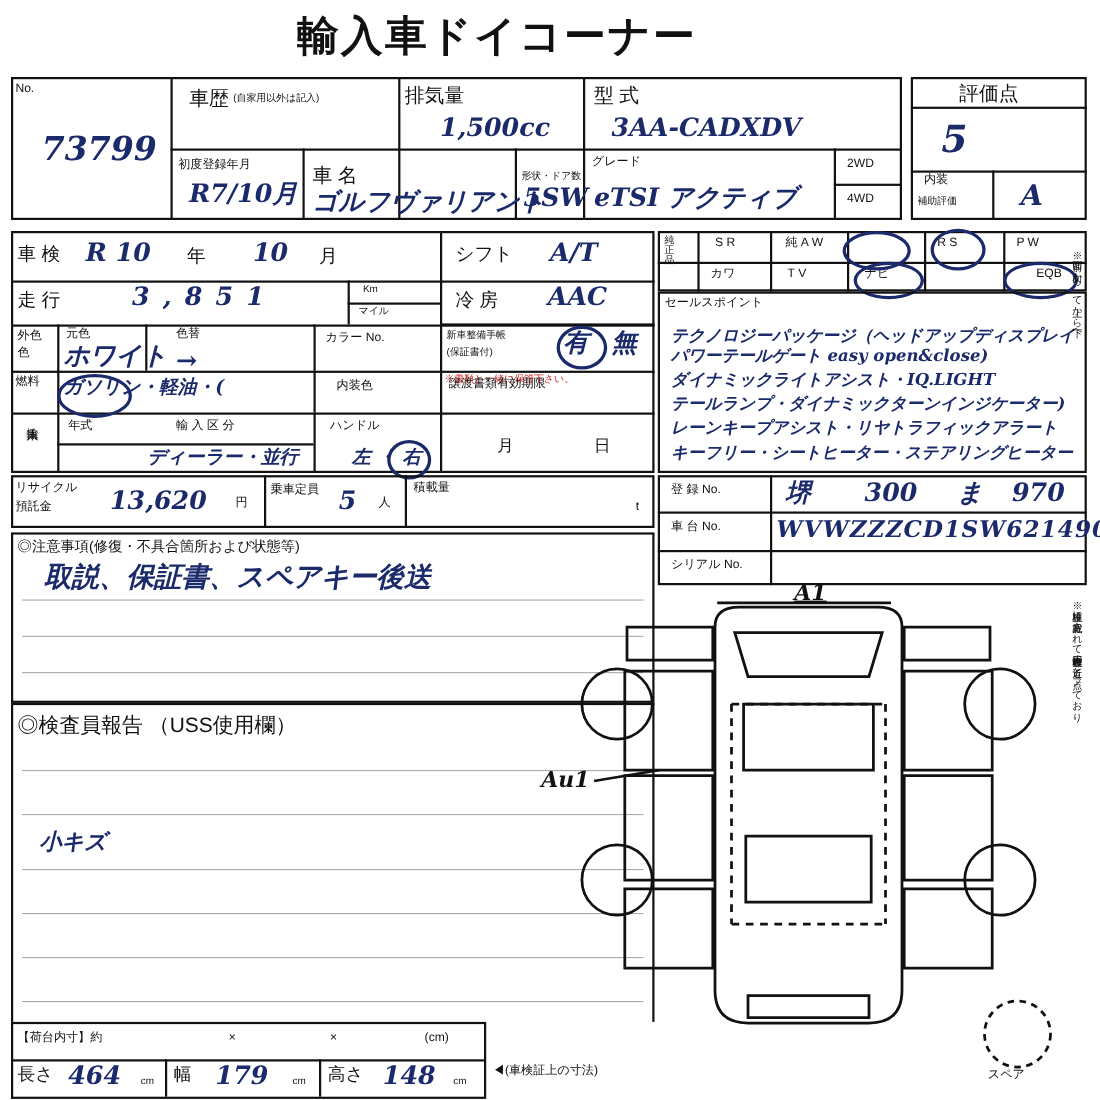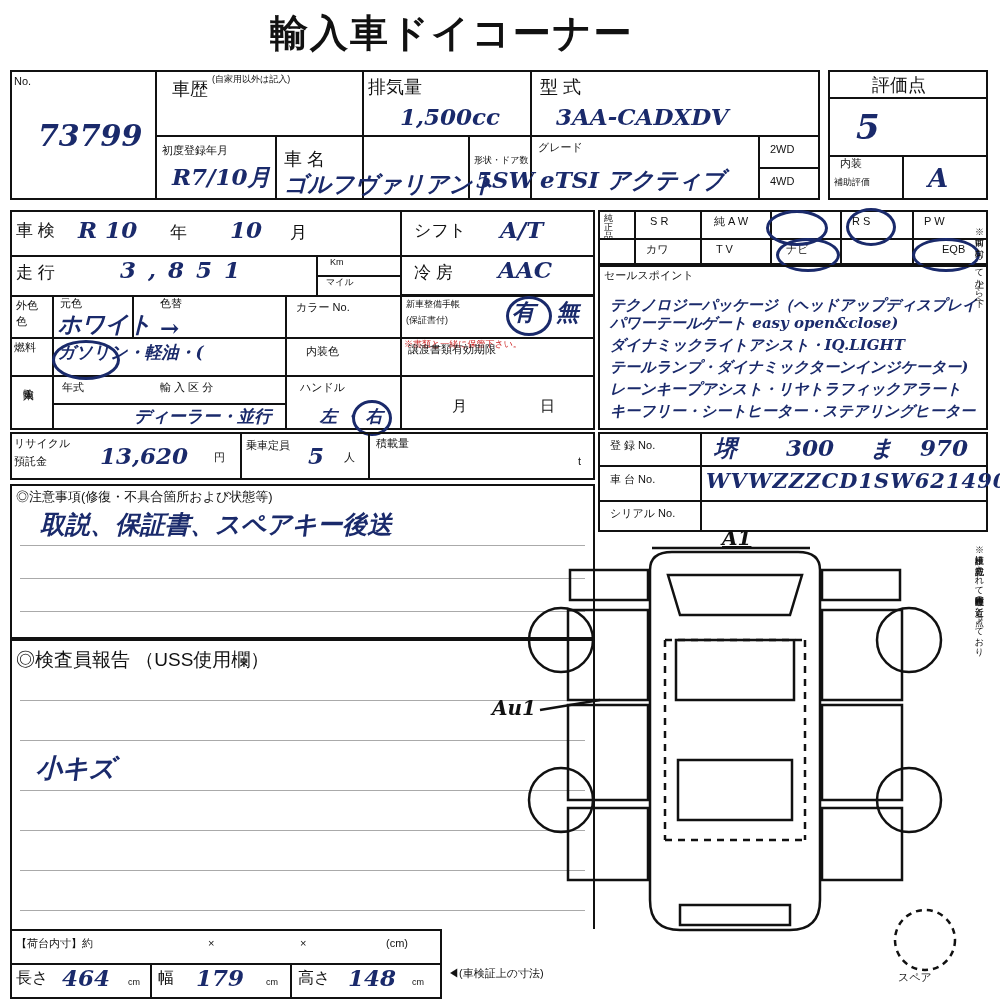--- a/index.html
+++ b/index.html
@@ -39,21 +39,21 @@
 
   <div class="ln" style="left:275px;top:135px;width:2px;height:65px;"></div>
   <div class="ln" style="left:468px;top:135px;width:2px;height:65px;"></div>
   <div class="ln" style="left:758px;top:135px;width:2px;height:65px;"></div>
   <div class="ln" style="left:758px;top:167px;width:62px;height:2px;"></div>
 
   <div class="t lbl-s" style="left:14px;top:76px;">No.</div>
   <div class="t hw big" style="left:38px;top:120px;">73799</div>
 
   <div class="t lbl" style="left:172px;top:80px;">車歴</div>
-  <div class="t lbl-xs" style="left:212px;top:75px;">(自家用以外は記入)</div>
+  <div class="t lbl-xs" style="left:212px;top:85px;">(自家用以外は記入)</div>
 
   <div class="t lbl" style="left:368px;top:78px;">排気量</div>
   <div class="t hw mid" style="left:400px;top:105px;">1,500cc</div>
 
   <div class="t lbl" style="left:540px;top:78px;">型 式</div>
   <div class="t hw mid" style="left:556px;top:105px;">3AA-CADXDV</div>
 
   <div class="t lbl-s" style="left:162px;top:145px;">初度登録年月</div>
   <div class="t hw mid" style="left:172px;top:165px;">R7/10月</div>
 
@@ -212,21 +212,21 @@
   <div class="t hw" style="left:40px;top:512px;font-size:25px;">取説、保証書、スペアキー後送</div>
 
   <div class="bx" style="left:10px;top:639px;width:585px;height:290px;border-bottom:none;"></div>
   <div class="t lbl" style="left:16px;top:650px;font-size:19px;">◎検査員報告 （USS使用欄）</div>
   <div class="ln" style="left:20px;top:700px;width:565px;height:1px;background:#aaa;"></div>
   <div class="ln" style="left:20px;top:740px;width:565px;height:1px;background:#aaa;"></div>
   <div class="ln" style="left:20px;top:790px;width:565px;height:1px;background:#aaa;"></div>
   <div class="ln" style="left:20px;top:830px;width:565px;height:1px;background:#aaa;"></div>
   <div class="ln" style="left:20px;top:870px;width:565px;height:1px;background:#aaa;"></div>
   <div class="ln" style="left:20px;top:910px;width:565px;height:1px;background:#aaa;"></div>
-  <div class="t hw" style="left:36px;top:755px;font-size:26px;">小キズ</div>
+  <div class="t hw" style="left:36px;top:755px;font-size:20px;">小キズ</div>
 
   <svg width="1000" height="1000">
     <g fill="none" stroke="#111" stroke-width="2.5">
 
       <line x1="652" y1="548" x2="810" y2="548"></line>
 
       <path d="M650,570 L650,900 Q650,930 680,930 L790,930 Q820,930 820,900 L820,570 Q820,552 798,552 L672,552 Q650,552 650,570 Z"></path>
 
       <path d="M668,575 L802,575 L790,615 L680,615 Z"></path>
       <path d="M676,640 L794,640 L794,700 L676,700 Z"></path>

